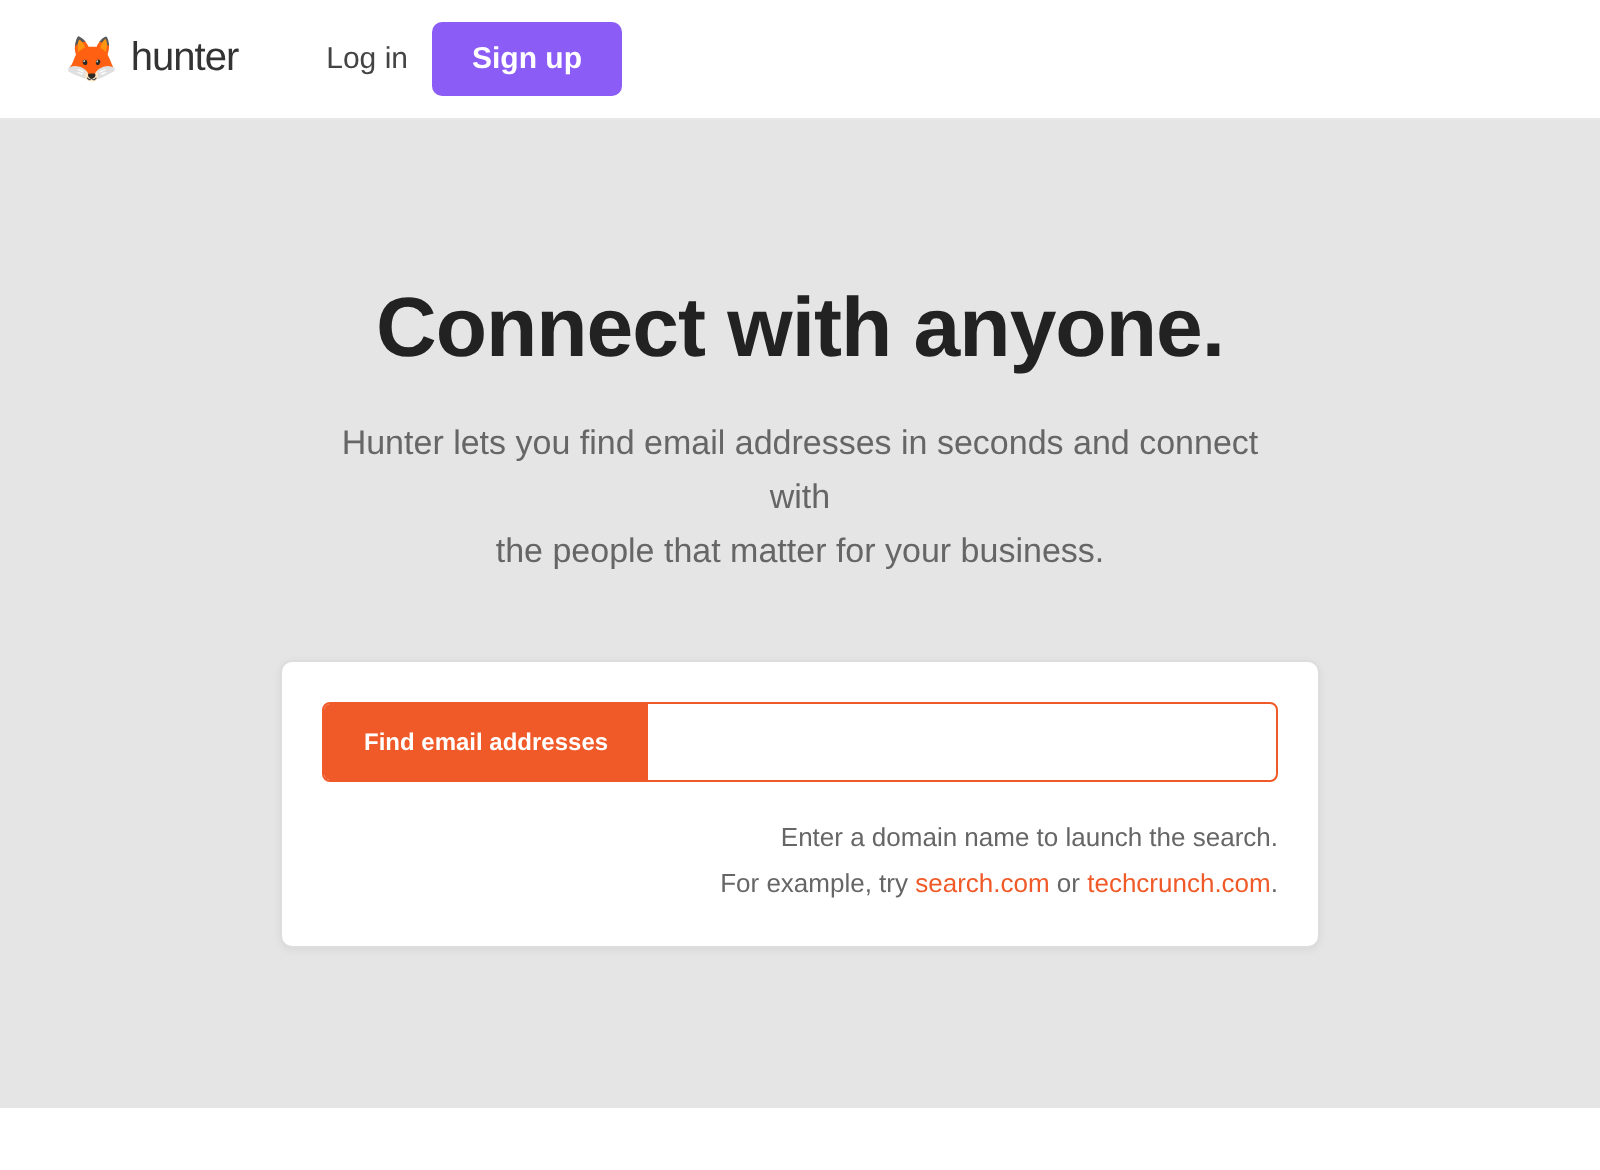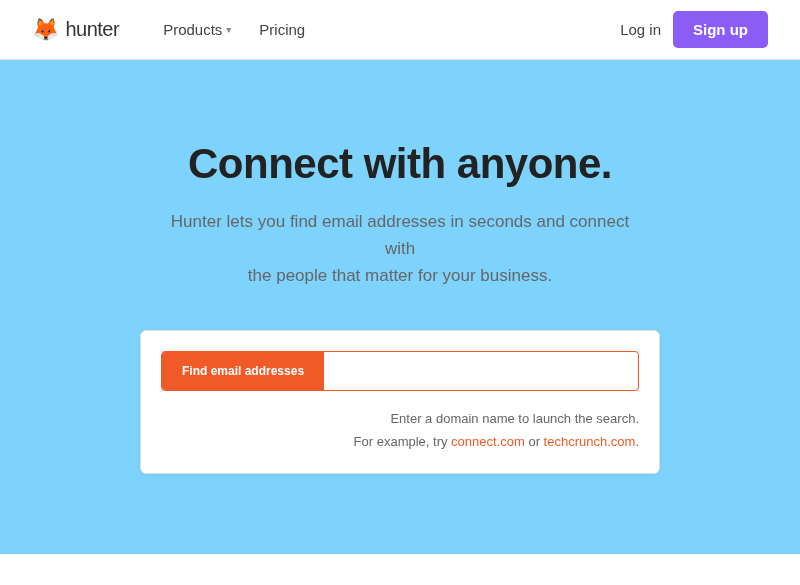--- a/index.html
+++ b/index.html
@@ -71,21 +71,21 @@
       font-weight: 600;
       padding: 10px 20px;
       border-radius: 5px;
       cursor: pointer;
       border: none;
       text-decoration: none;
     }
 
     
     .hero {
-      background: #7dd3fc;
+      background: #e5e5e5;
       padding: 80px 20px 60px;
       text-align: center;
     }
     .hero-title {
       font-size: 42px;
       font-weight: 700;
       color: #222;
       margin-bottom: 20px;
       letter-spacing: -0.5px;
     }
@@ -152,50 +152,41 @@
     }
   </style>
 </head>
 <body>
 
 <nav class="navbar">
   <a class="navbar-brand" href="#">
     <span class="brand-icon">🦊</span>
     <span class="brand-text">hunter</span>
   </a>
-  <div class="navbar-nav">
-    <a class="nav-item" href="#">
-      <span>Products</span>
-      <span class="nav-chevron">▾</span>
-    </a>
-    <a class="nav-item" href="#">
-      <span>Pricing</span>
-    </a>
-  </div>
   <div class="navbar-actions">
     <a class="btn-login" href="#">Log in</a>
     <a class="btn-signup" href="#">Sign up</a>
   </div>
 </nav>
 
 <section class="hero">
   <h1 class="hero-title">Connect with anyone.</h1>
   <p class="hero-subtitle">
     <span>Hunter lets you find email addresses in seconds and connect with</span><br>
     <span>the people that matter for your business.</span>
   </p>
 
   <div class="search-container">
     <div class="search-row">
       <button class="search-btn">Find email addresses</button>
     </div>
     <div class="search-hint">
       <p>Enter a domain name to launch the search.</p>
       <p>
-        <span>For example, try </span><a href="#">connect.com</a><span> or </span><a href="#">techcrunch.com</a><span>.</span>
+        <span>For example, try </span><a href="#">search.com</a><span> or </span><a href="#">techcrunch.com</a><span>.</span>
       </p>
     </div>
   </div>
 </section>
 
 <section class="social-proof">
   
   
 </section>
 

